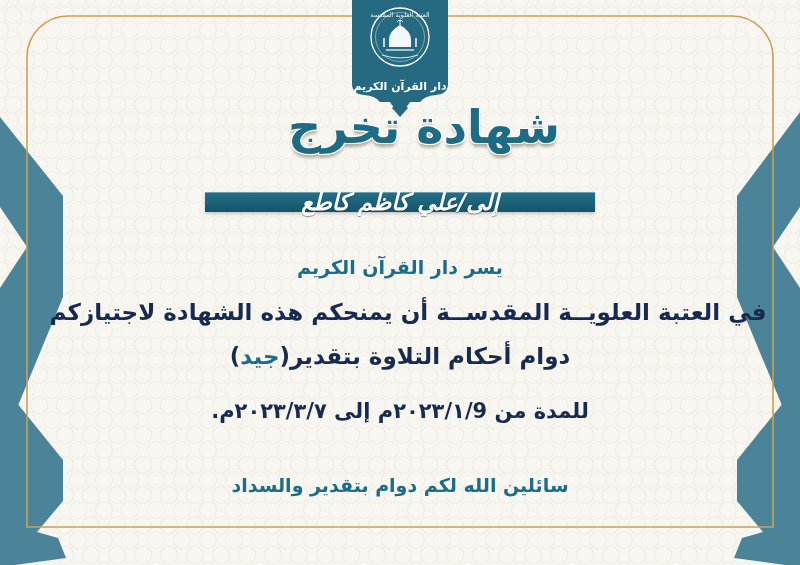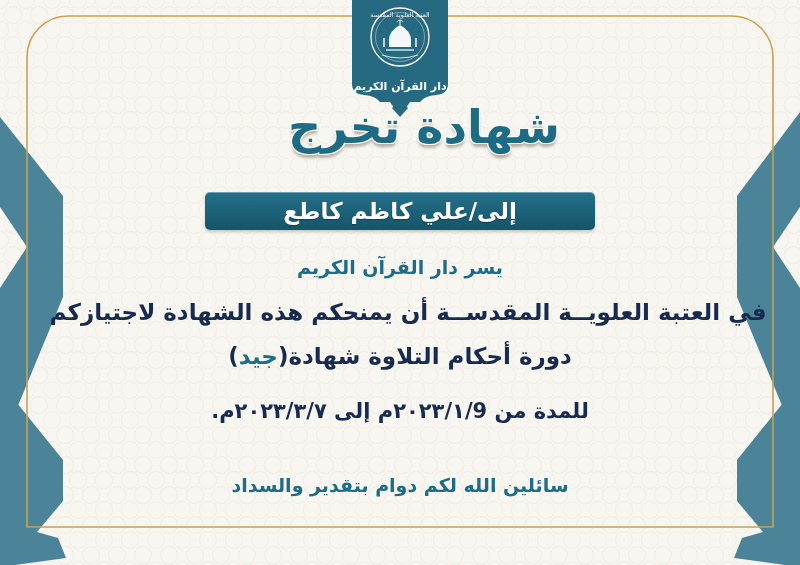--- a/index.html
+++ b/index.html
@@ -14,25 +14,25 @@
     font-family:"DejaVu Sans",sans-serif;
   }
   svg.deco{position:absolute;left:0;top:0;width:800px;height:565px;display:block;}
   .txt{position:absolute;left:0;width:100%;text-align:center;direction:rtl;font-weight:bold;}
   .title{
     top:100px;font-size:46px;color:#1e6b86;letter-spacing:1px;
     text-shadow:-1px -1px 0 #fdfcf8,1px -1px 0 #fdfcf8,-1px 1px 0 #fdfcf8,1px 1px 0 #fdfcf8,0 4px 3px rgba(125,118,100,.55);
     padding-left:24px;
   }
   .nameplate{
-    position:absolute;left:205px;top:192px;width:390px;height:38px;
+    position:absolute;left:205px;top:192px;width:390px;height:20px;
     background:linear-gradient(180deg,#25708a 0%,#1b6178 55%,#175468 100%);
-    border-radius:5px;
+    border-radius:0;
     box-shadow:inset 0 1px 0 rgba(255,255,255,.35),0 2px 3px rgba(60,70,80,.25);
-    display:flex;align-items:center;justify-content:center;
+    display:flex;align-items:center;justify-content:center;font-style:italic;
   }
   .nameplate span{direction:rtl;color:#ffffff;font-weight:bold;font-size:23px;text-shadow:0 1px 1px rgba(0,30,40,.45);}
   .line-teal{color:#1d6c88;}
   .line-navy{color:#172a4f;}
   .l1{top:256px;font-size:19px;}
   .l2{top:299px;font-size:23px;padding-left:8px;}
   .l3{top:343px;font-size:23px;}
   .l4{top:399px;font-size:21px;}
   .footer{top:474px;font-size:19px;color:#1d6c88;}
   .grade{color:#1d6c88;}
@@ -75,18 +75,18 @@
   </svg>
 
   <div class="txt title">شهادة تخرج</div>
 
   <div class="nameplate">
     <span>إلى/علي كاظم كاطع</span>
   </div>
 
   <div class="txt l1 line-teal">يسر دار القرآن الكريم</div>
   <div class="txt l2 line-navy">في العتبة العلويــة المقدســة أن يمنحكم هذه الشهادة لاجتيازكم</div>
-  <div class="txt l3 line-navy"><span>دورة أحكام التلاوة شهادة(</span><span class="grade">جيد</span><span>)</span></div>
+  <div class="txt l3 line-navy"><span>دوام أحكام التلاوة بتقدير(</span><span class="grade">جيد</span><span>)</span></div>
   <div class="txt l4 line-navy">للمدة من ٢٠٢٣/١/9م إلى ٢٠٢٣/٣/٧م.</div>
 
   <div class="txt footer">سائلين الله لكم دوام بتقدير والسداد</div>
 
 </div>
 
 </body></html>

